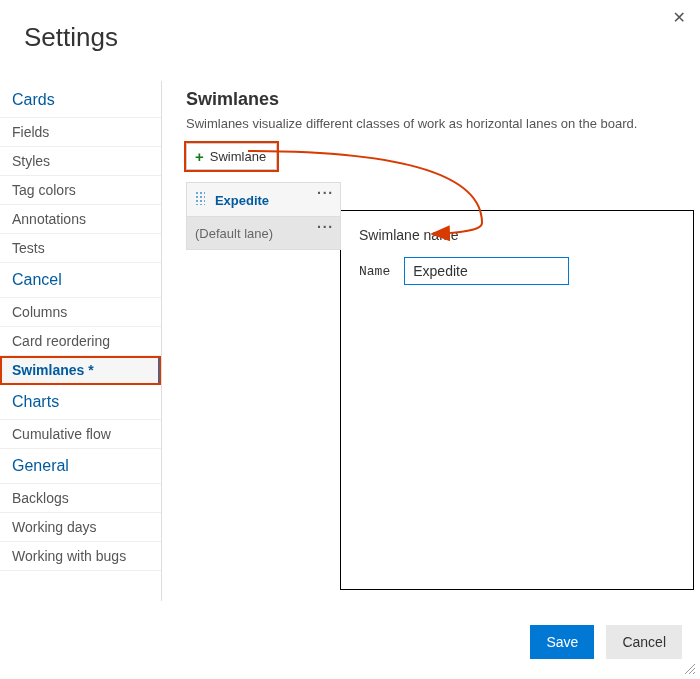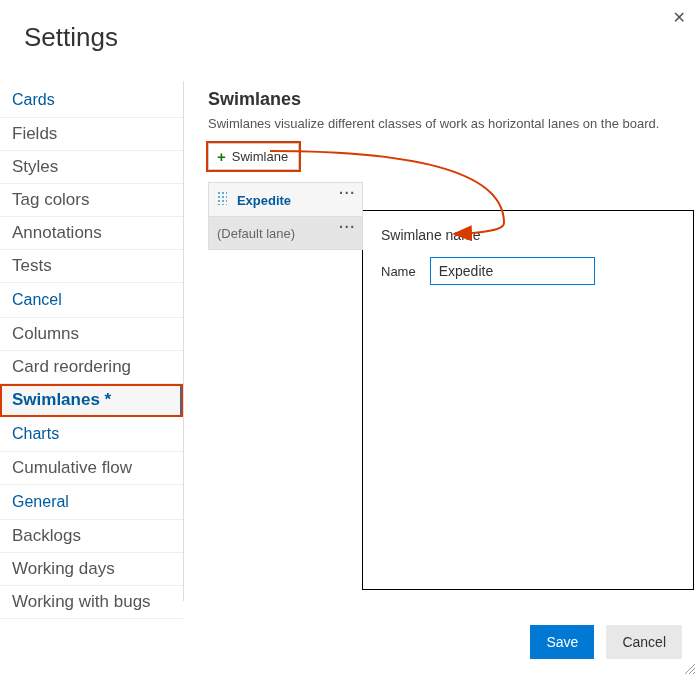--- a/index.html
+++ b/index.html
@@ -27,35 +27,35 @@
       font-size: 26px;
       font-weight: 300;
       color: #333;
       padding: 22px 0 28px 24px;
     }
     .main {
       display: flex;
       height: 520px;
     }
     .sidebar {
-      width: 184px;
+      width: 162px;
       border-right: 1px solid #ddd;
       padding-top: 2px;
     }
     .nav-section-header {
       color: #005a9e;
       font-size: 16px;
       font-weight: 400;
       padding: 8px 0 8px 12px;
       border-bottom: 1px solid #eee;
     }
     .nav-item {
       display: block;
       padding: 6px 0 6px 12px;
-      font-size: 17px;
+      font-size: 14px;
       color: #555;
       border-bottom: 1px solid #eee;
       cursor: pointer;
     }
     .nav-item.active {
       color: #005a9e;
       font-weight: 600;
       background: #f6f6f6;
       border-right: 3px solid #0078d4;
       position: relative;
@@ -160,20 +160,21 @@
       margin-bottom: 14px;
     }
     .field-row {
       display: flex;
       align-items: center;
       gap: 14px;
     }
     .field-label {
       font-size: 13px;
       color: #333;
+      font-family: Liberation Mono, monospace;
     }
     .name-input {
       border: 1px solid #0078d4;
       padding: 5px 8px;
       font-size: 14px;
       width: 165px;
       color: #333;
       font-family: inherit;
     }
     .footer {

